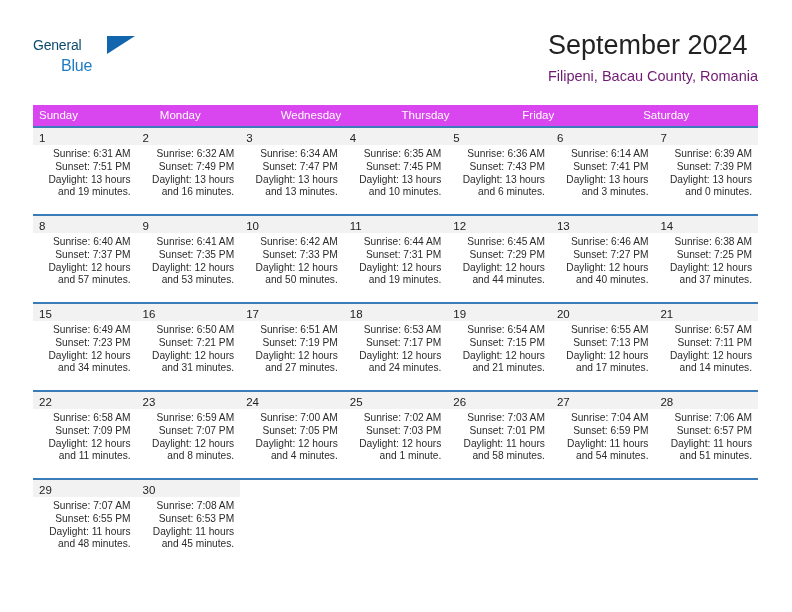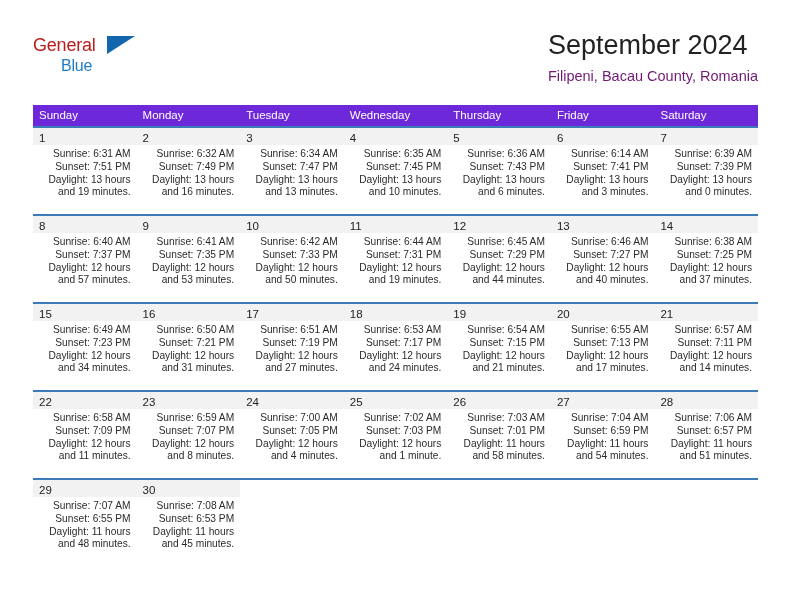--- a/index.html
+++ b/index.html
@@ -34,23 +34,23 @@
     position: absolute;
     left: 0;
     top: 4px;
     width: 180px;
     height: 52px;
   }
   .logo-general {
     position: absolute;
     left: 0;
     top: 0;
-    font-size: 18px;
+    font-size: 14px;
     letter-spacing: -0.2px;
-    color: #b91c1c;
+    color: #0c4a6e;
     font-family: "Liberation Sans", sans-serif;
     line-height: 26px;
   }
   .logo-triangle {
     position: absolute;
     left: 74px;
     top: 4px;
     width: 0;
     height: 0;
     border-left: 28px solid #1266ae;
@@ -88,21 +88,21 @@
 
   
   .calendar {
     position: absolute;
     left: 33px;
     top: 105px;
     width: 725px;
   }
   .weekday-row {
     display: flex;
-    background: #6d28d9;
+    background: #d946ef;
     height: 21px;
   }
   .weekday {
     flex: 1 1 0;
     min-width: 0;
     color: #ffffff;
     font-size: 11.5px;
     line-height: 21px;
     padding-left: 6px;
     box-sizing: border-box;
@@ -169,21 +169,20 @@
       <div class="cal-subtitle">Filipeni, Bacau County, Romania</div>
     </div>
 
   </div>
 
   <div class="calendar">
 
     <div class="weekday-row">
       <div class="weekday">Sunday</div>
       <div class="weekday">Monday</div>
-      <div class="weekday">Tuesday</div>
       <div class="weekday">Wednesday</div>
       <div class="weekday">Thursday</div>
       <div class="weekday">Friday</div>
       <div class="weekday">Saturday</div>
     </div>
 
     <div class="week-row">
       <div class="daycell filled">
         <div class="daynum-band"><span class="daynum">1</span></div>
         <div class="dayinfo">

